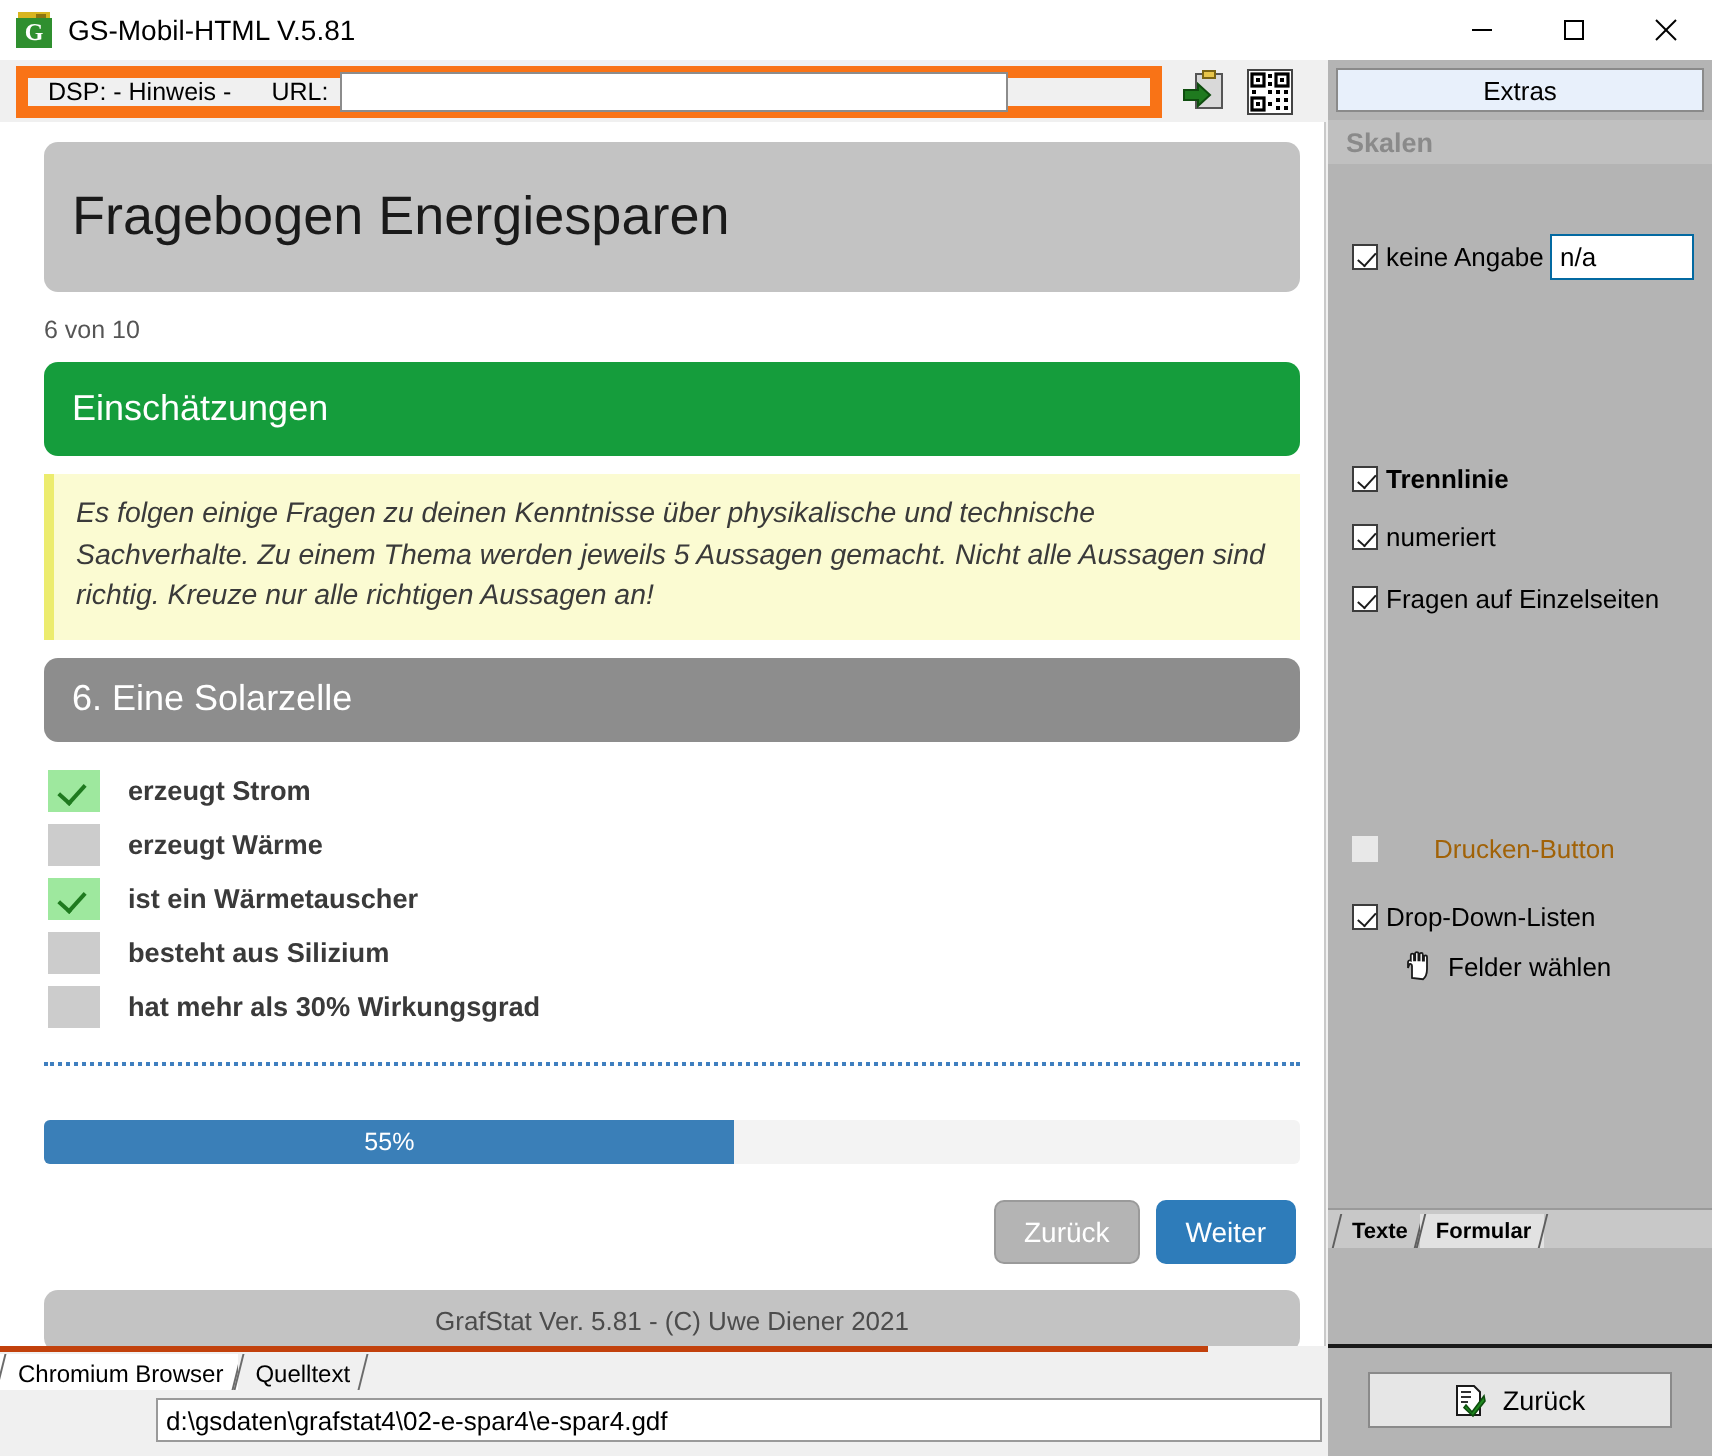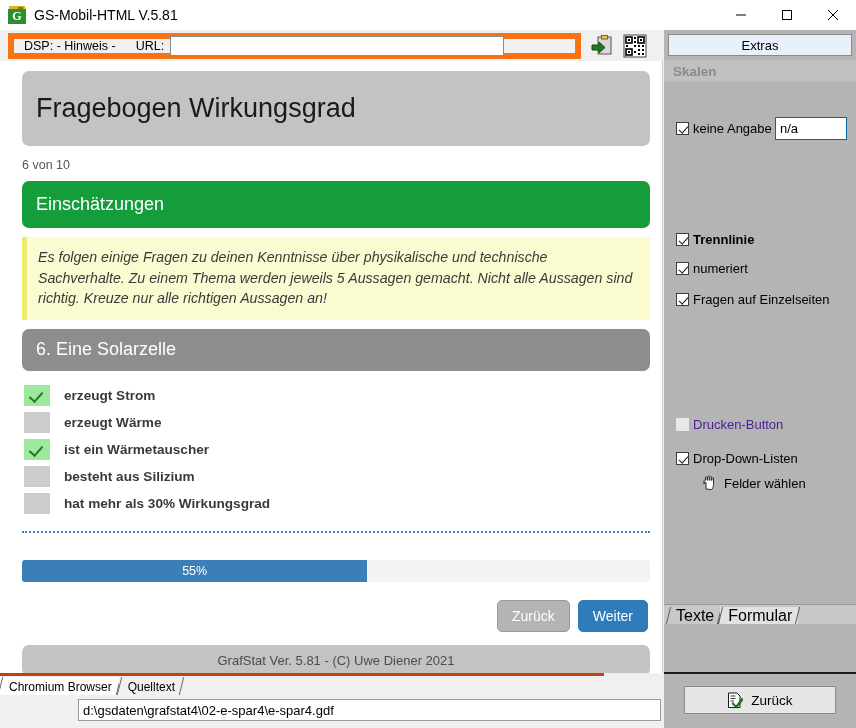--- a/index.html
+++ b/index.html
@@ -323,21 +323,22 @@
   .chk.on .box::after {
     content: "";
     position: absolute;
     left: 4px; top: 1px;
     width: 3.5px; height: 8px;
     border: solid #1a1a1a;
     border-width: 0 1.8px 1.8px 0;
     transform: rotate(42deg);
   }
   .chk.disabled {
-    color: #4c1d95;
+    color: #a16207;
+    gap: 24px;
   }
   .chk.disabled .box {
     background: #e8e8e8;
     border: 1px solid #e8e8e8;
   }
   .na-input {
     position: absolute; left: 775px; top: 117px;
     width: 72px; height: 23px;
     background: #ffffff;
     border: 1px solid #0369a1;
@@ -359,25 +360,26 @@
     background: #c8c8c8;
     border-top: 1px solid #9a9a9a;
   }
   .rtabrow {
     position: absolute; left: 4px; bottom: 0; display: flex; align-items: flex-end;
     height: 19px;
   }
   .rtab {
     position: relative;
     height: 17px;
-    font-size: 16px;
+    font-size: 11px;
     color: #000;
     padding: 1px 6px 0 8px;
     display: flex; align-items: center;
     background: #c8c8c8;
+    font-weight: bold;
   }
   .rtab::before {
     content: "";
     position: absolute; left: 0px; top: 0; bottom: 0; width: 7px;
     border-left: 1px solid #5e5e5e;
     transform: skewX(-14deg);
   }
   .rtab::after {
     content: "";
     position: absolute; right: 0px; top: 0; bottom: 0; width: 7px;
@@ -476,21 +478,21 @@
           <rect x="19" y="15" width="2" height="2" fill="#000"></rect>
         </svg>
       </span>
     </div>
   </div>
 
   <div class="browser-frame">
     <div class="page">
 
       <div class="q-title">
-        <span>Fragebogen Wirkungsgrad</span>
+        <span>Fragebogen Energiesparen</span>
       </div>
 
       <div class="q-counter">6 von 10</div>
 
       <div class="banner-green">
         <span>Einschätzungen</span>
       </div>
 
       <div class="intro-box">
         <p>Es folgen einige Fragen zu deinen Kenntnisse über physikalische und technische Sachverhalte. Zu einem Thema werden jeweils 5 Aussagen gemacht. Nicht alle Aussagen sind richtig. Kreuze nur alle richtigen Aussagen an!</p>

